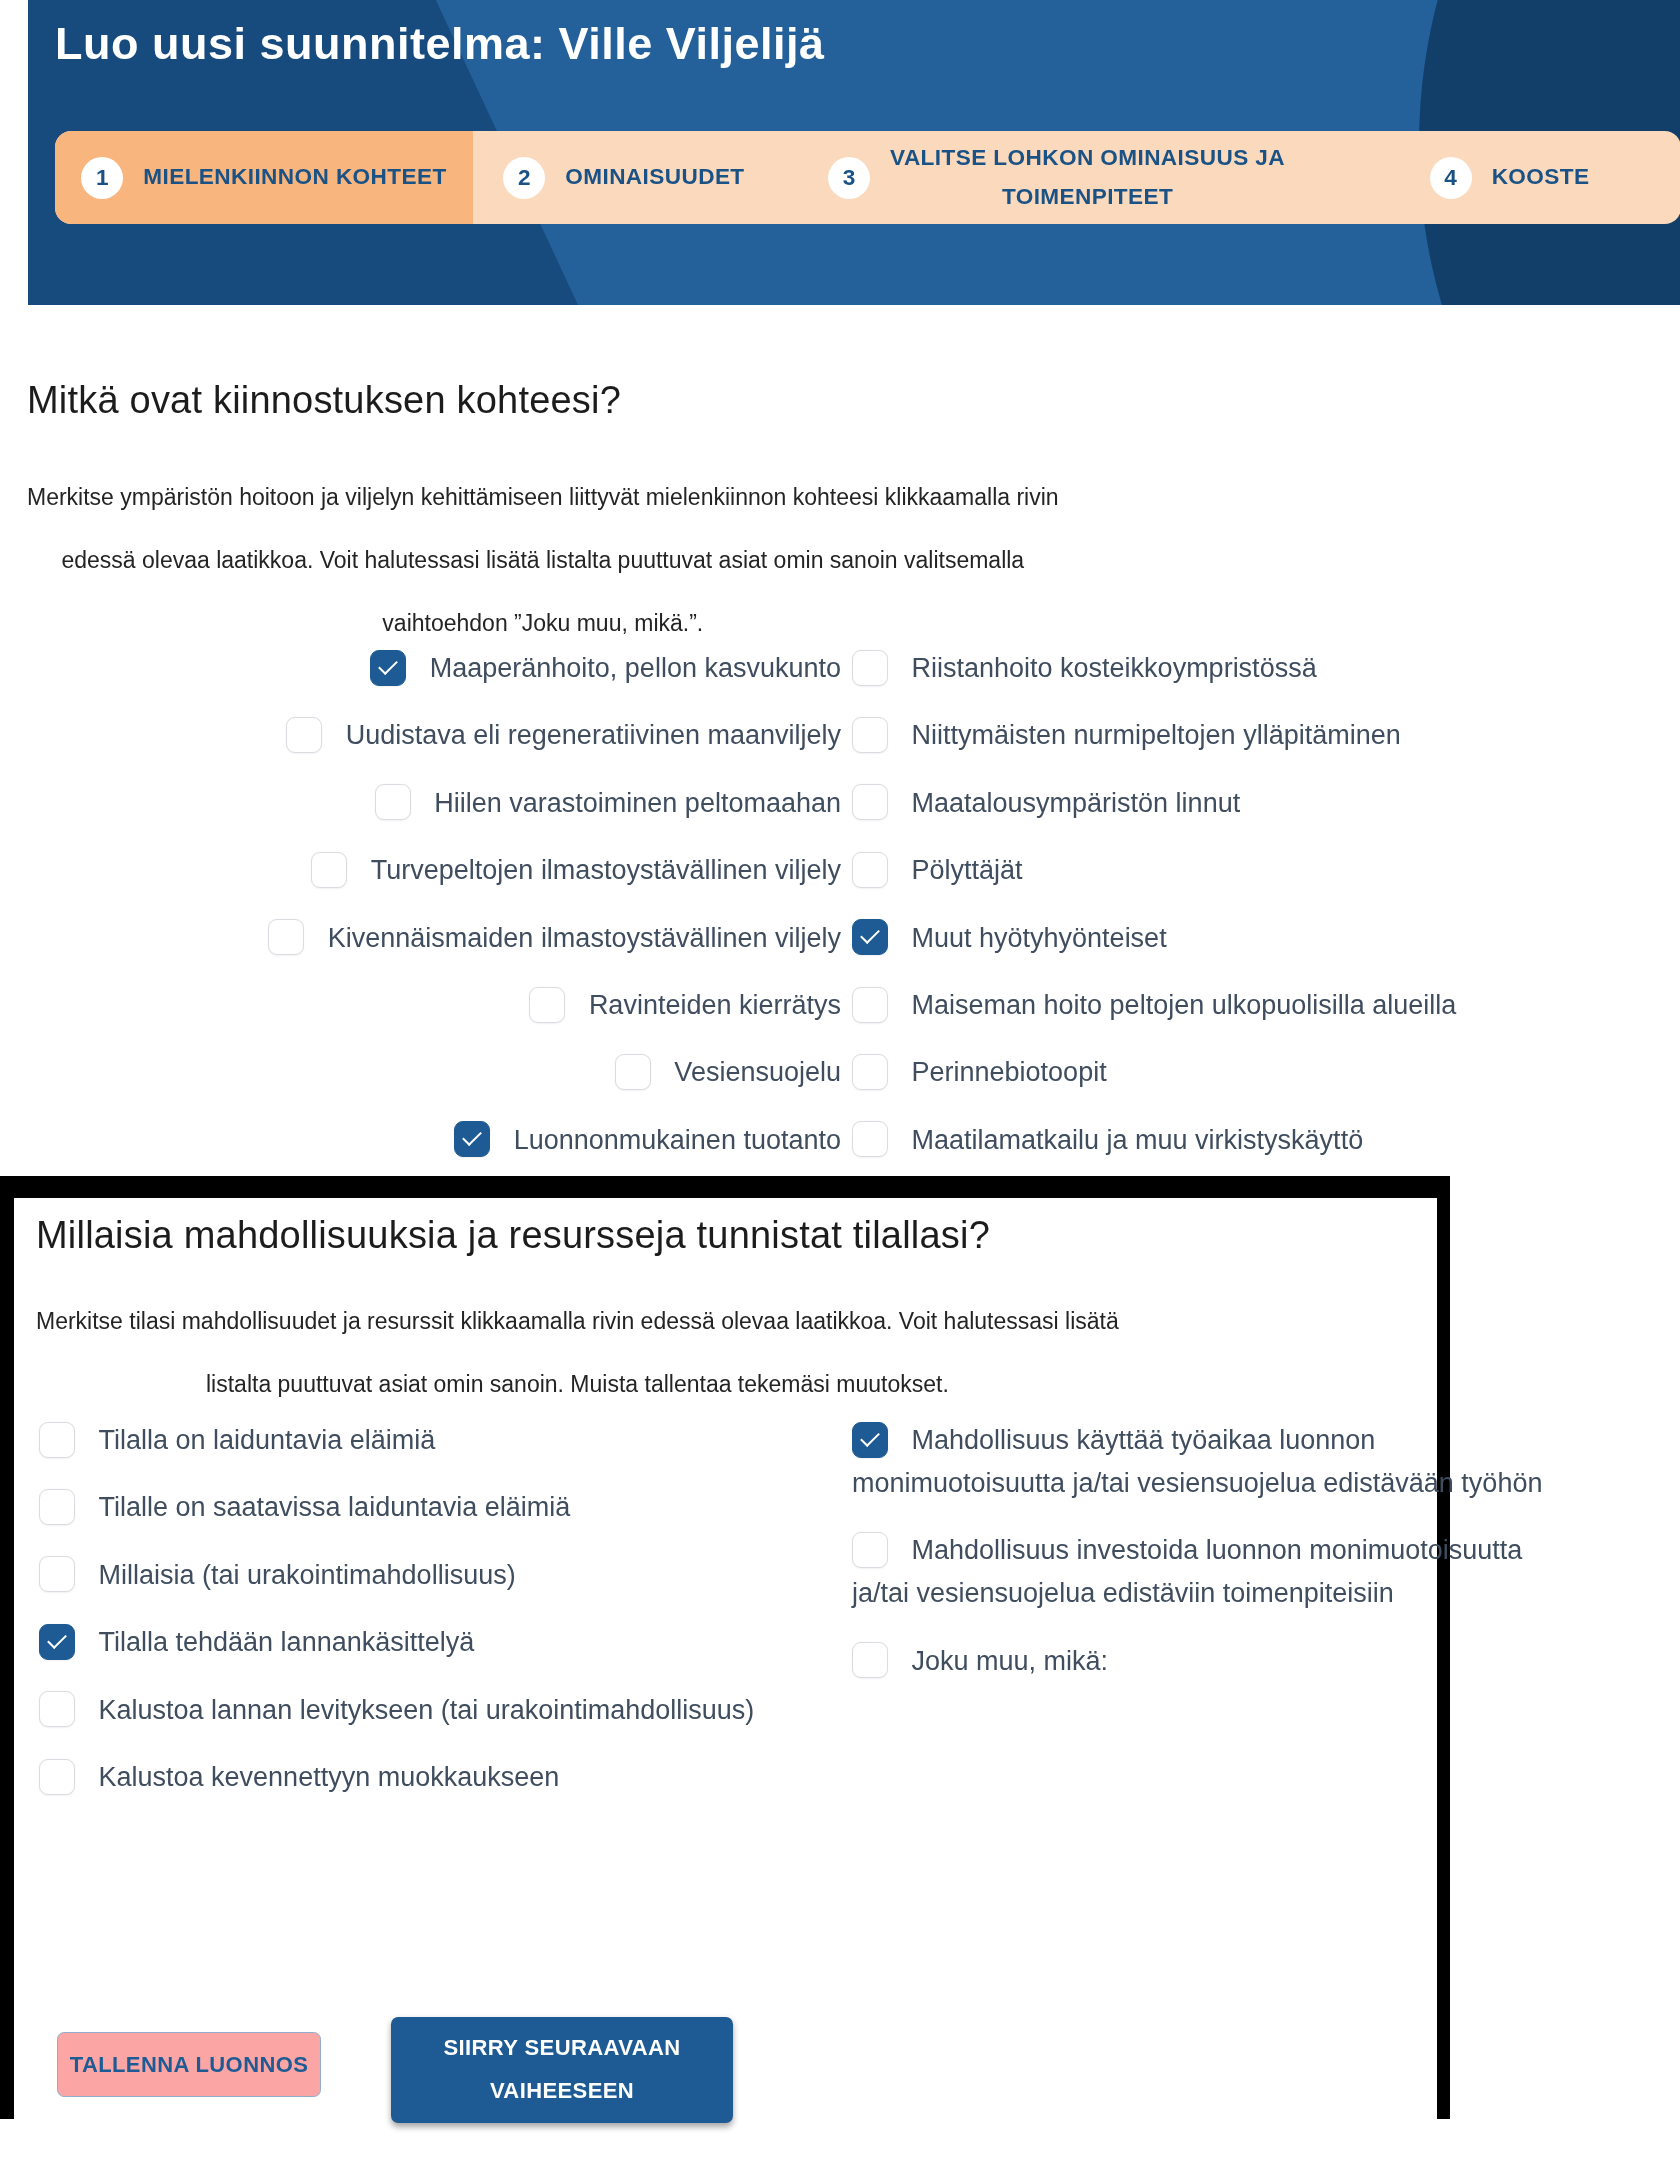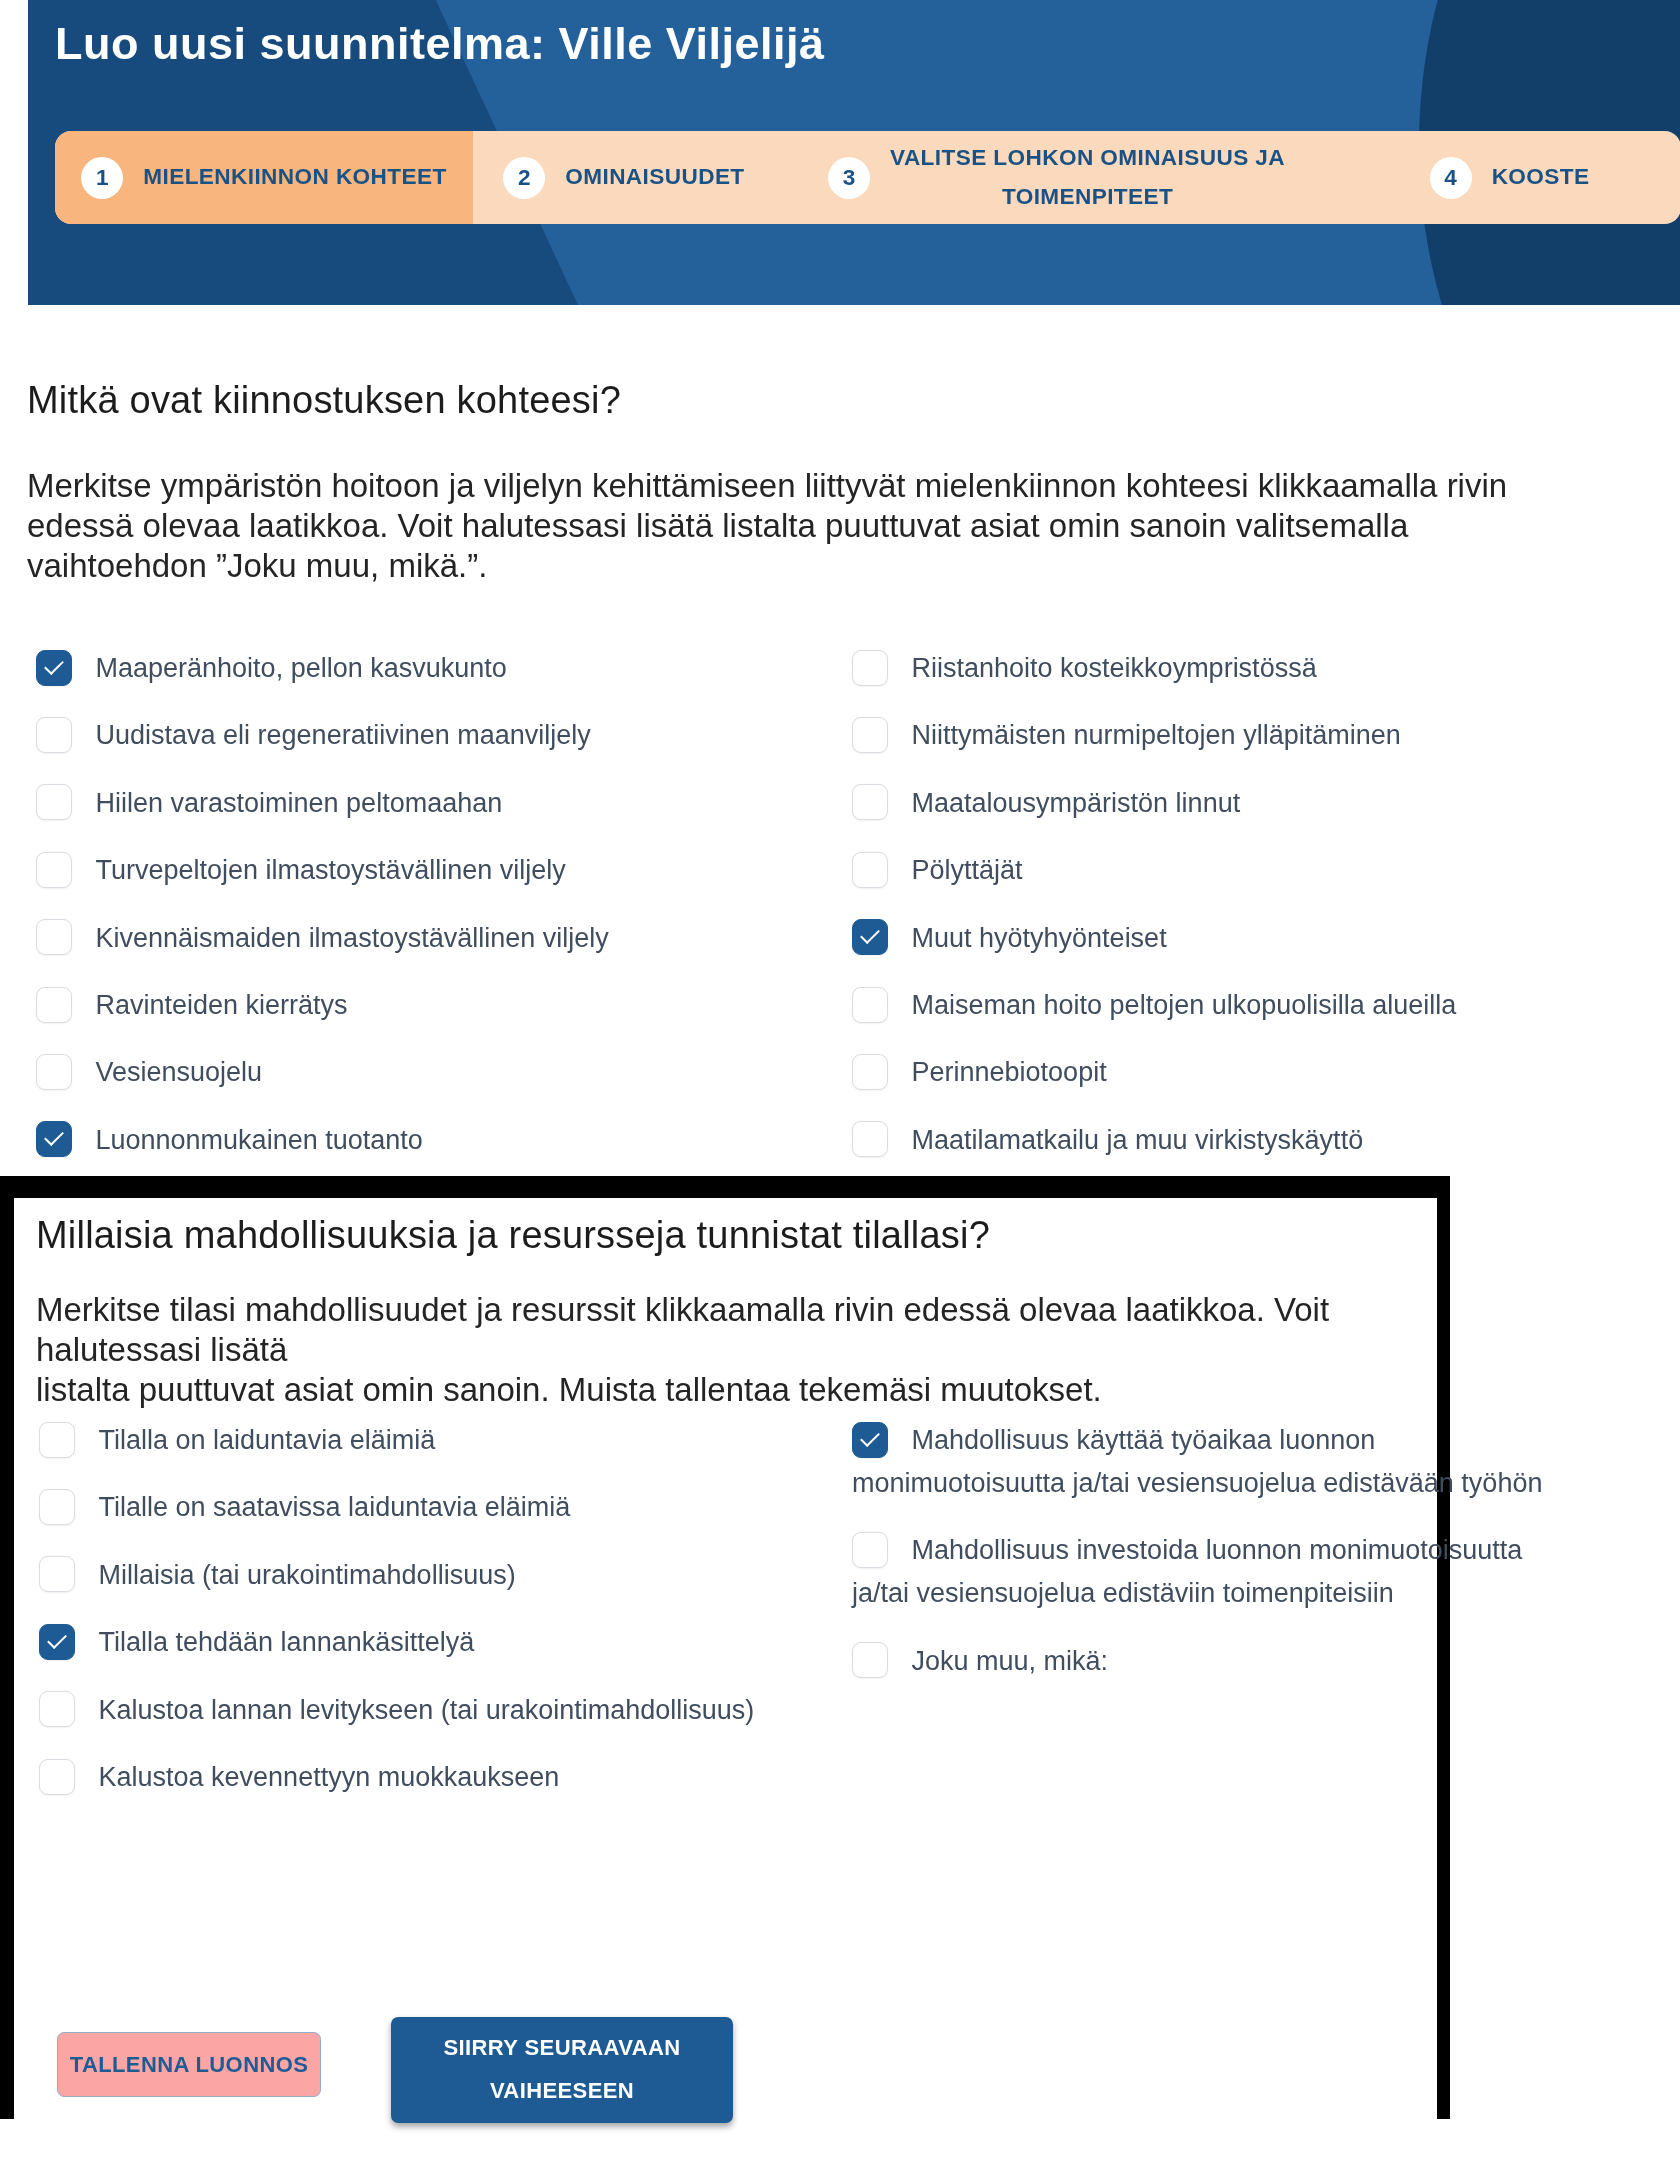--- a/index.html
+++ b/index.html
@@ -17,33 +17,33 @@
   .step{display:flex;align-items:center;justify-content:center;gap:20px;height:100%;cursor:pointer;}
   .step.active{background:#F8B57E;}
   .step1{flex:2.56 1 0;}
   .step2{flex:1.85 1 0;}
   .step3{flex:3.45 1 0;}
   .step4{flex:2.10 1 0;}
   .step-num{width:42px;height:42px;border-radius:50%;background:#ffffff;color:#1A5286;font-size:22.6px;font-weight:bold;display:flex;align-items:center;justify-content:center;flex:0 0 auto;}
   .step-label{color:#1A5286;font-size:22.6px;font-weight:bold;letter-spacing:0.4px;white-space:pre-line;text-align:center;line-height:1.7;}
   
   .sec-heading{position:absolute;color:#1C1C1C;font-size:38px;font-weight:normal;letter-spacing:0.2px;}
-  .sec-desc{position:absolute;color:#242424;font-size:33px;line-height:40px;white-space:pre-line;}
+  .sec-desc{position:absolute;color:#242424;font-size:23px;line-height:63px;white-space:pre-line;text-align:center;}
   
   .cb-col{position:absolute;}
   .cb-row{display:block;margin-bottom:24.4px;cursor:pointer;}
   .cb{display:inline-block;width:36px;height:36px;border-radius:9px;background:#ffffff;border:1.8px solid #D9DDE2;box-sizing:border-box;margin-right:23.5px;vertical-align:top;margin-top:2.7px;position:relative;box-shadow:0 0.9px 1.8px rgba(0,0,0,0.06);}
   .cb.checked{background:#1E5B94;border-color:#1E5B94;}
   .cb.checked::after{content:"";position:absolute;left:8.1px;top:9px;width:16.3px;height:8.1px;border-left:2.7px solid #ffffff;border-bottom:2.7px solid #ffffff;transform:rotate(-45deg);}
   .cb-label{display:inline;color:#3F4D5E;font-size:27px;line-height:43px;white-space:pre-line;vertical-align:top;}
   
   .s1{position:absolute;left:0;top:305px;width:1681px;height:924px;background:#ffffff;overflow:hidden;}
   .s1 .sec-heading{left:27px;top:74px;}
   .s1 .sec-desc{left:27px;top:161px;}
-  .s1 .col-left{left:36px;top:342px;width:805px;}
+  .s1 .col-left{left:36px;top:342px;width:805px;text-align:right;}
   .s1 .col-right{left:852px;top:342px;width:814px;}
   
   .frame{position:absolute;left:0;top:1176px;width:1450px;height:943px;box-sizing:border-box;border-top:22.6px solid #000000;border-left:14.5px solid #000000;border-right:13.6px solid #000000;background:#ffffff;}
   .frame-inner{position:relative;width:100%;height:100%;}
   .s2-heading{left:22px;top:16.3px;}
   .s2-desc{left:22px;top:92px;}
   .s2 .col-left{left:25px;top:221px;width:814px;}
   .s2 .col-right{left:838px;top:221px;width:801px;}
   
   .btn{position:absolute;border-radius:7.2px;font-weight:bold;font-size:22px;letter-spacing:0.4px;display:flex;align-items:center;justify-content:center;text-align:center;cursor:pointer;box-sizing:border-box;font-family:"Liberation Sans","DejaVu Sans",sans-serif;}

